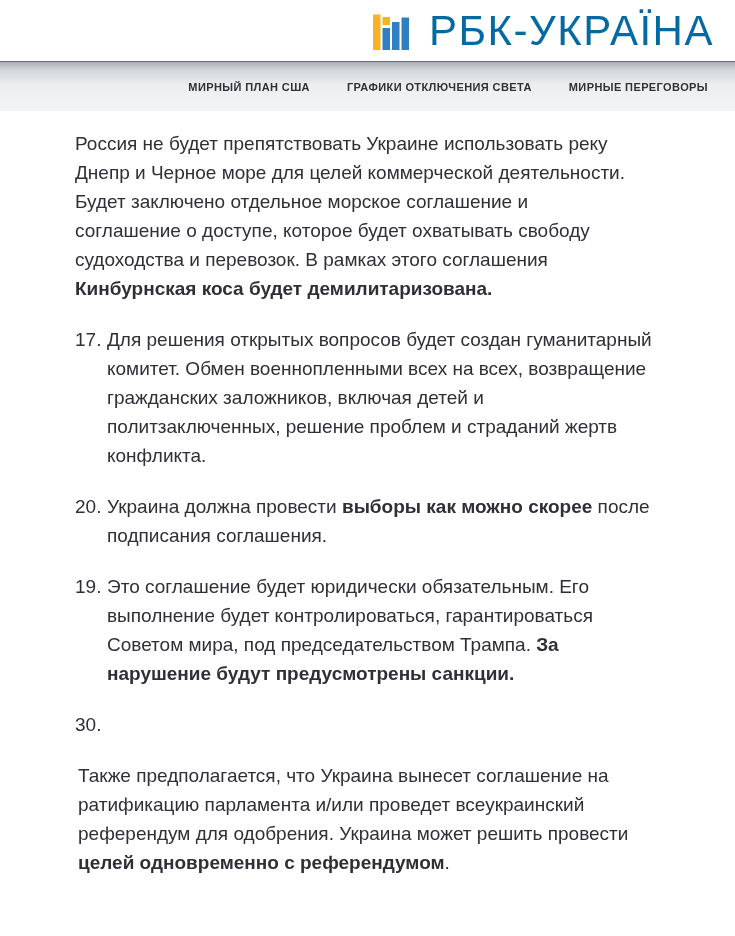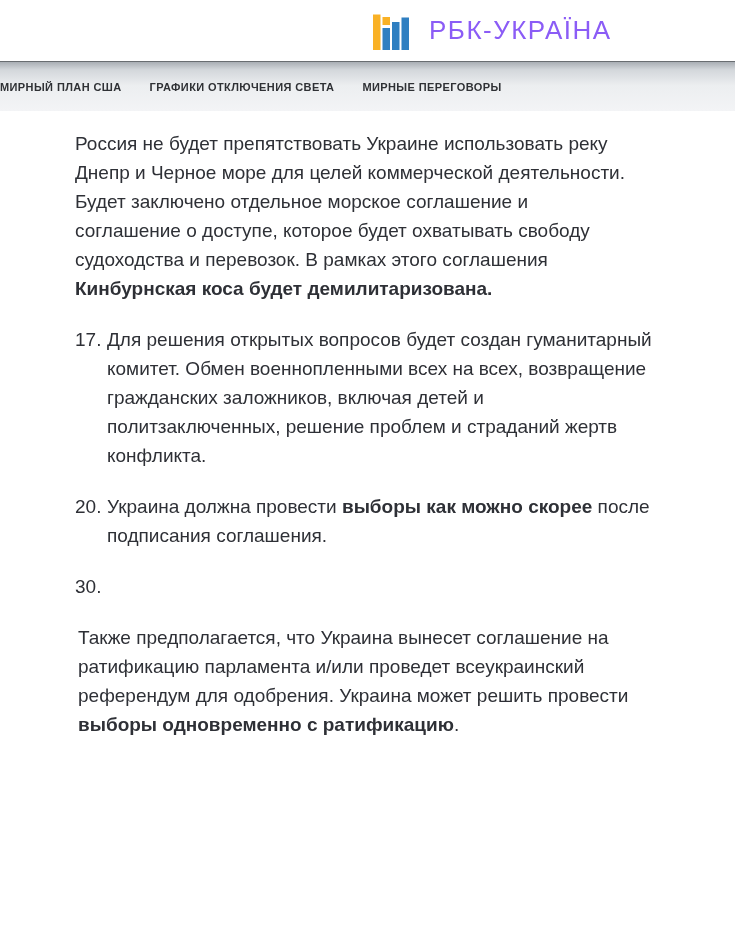--- a/index.html
+++ b/index.html
@@ -19,34 +19,35 @@
   .logo {
     margin-left: 372px;
     display: flex;
     align-items: center;
     gap: 17px;
     text-decoration: none;
     cursor: pointer;
   }
   .logo-icon { display: block; }
   .logo-text {
-    font-size: 26px;
+    font-size: 42px;
     font-weight: 500;
     letter-spacing: 1.5px;
-    color: #8b5cf6;
+    color: #0369a1;
     white-space: nowrap;
   }
   .topic-nav {
     height: 50px;
     border-top: 1px solid #696d71;
     background: linear-gradient(180deg, #a9aeb4 0%, #d3d7db 16%, #ecEEf0 48%, #f3f4f6 100%);
     display: flex;
     align-items: center;
-    gap: 28px;
-    padding-right: 12px;
+    justify-content: flex-end;
+    gap: 37px;
+    padding-right: 27px;
   }
   .topic-nav a {
     font-size: 11px;
     font-weight: 700;
     letter-spacing: 0.4px;
     color: #2f3135;
     text-decoration: none;
     text-transform: uppercase;
     white-space: nowrap;
     cursor: pointer;
@@ -109,20 +110,27 @@
 гражданских заложников, включая детей и
 политзаключенных, решение проблем и страданий жертв
 конфликта.</span></span>
       </li>
       <li>
         <span class="num">20.</span>
         <span class="txt"><span>Украина должна провести </span><b>выборы как можно скорее</b><span> после
 подписания соглашения.</span></span>
       </li>
       <li>
+        <span class="num">19.</span>
+        <span class="txt"><span>Это соглашение будет юридически обязательным. Его
+выполнение будет контролироваться, гарантироваться
+Советом мира, под председательством Трампа. </span><b>За
+нарушение будут предусмотрены санкции.</b></span>
+      </li>
+      <li>
         <span class="num">30.</span>
       </li>
     </ol>
   <p class="closing"><span>Также предполагается, что Украина вынесет соглашение на
 ратификацию парламента и/или проведет всеукраинский
 референдум для одобрения. Украина может решить провести
-</span><b>выборы одновременно с ратификацию</b><span>.</span></p>
+</span><b>целей одновременно с референдумом</b><span>.</span></p>
 </main>
 
 </body></html>

